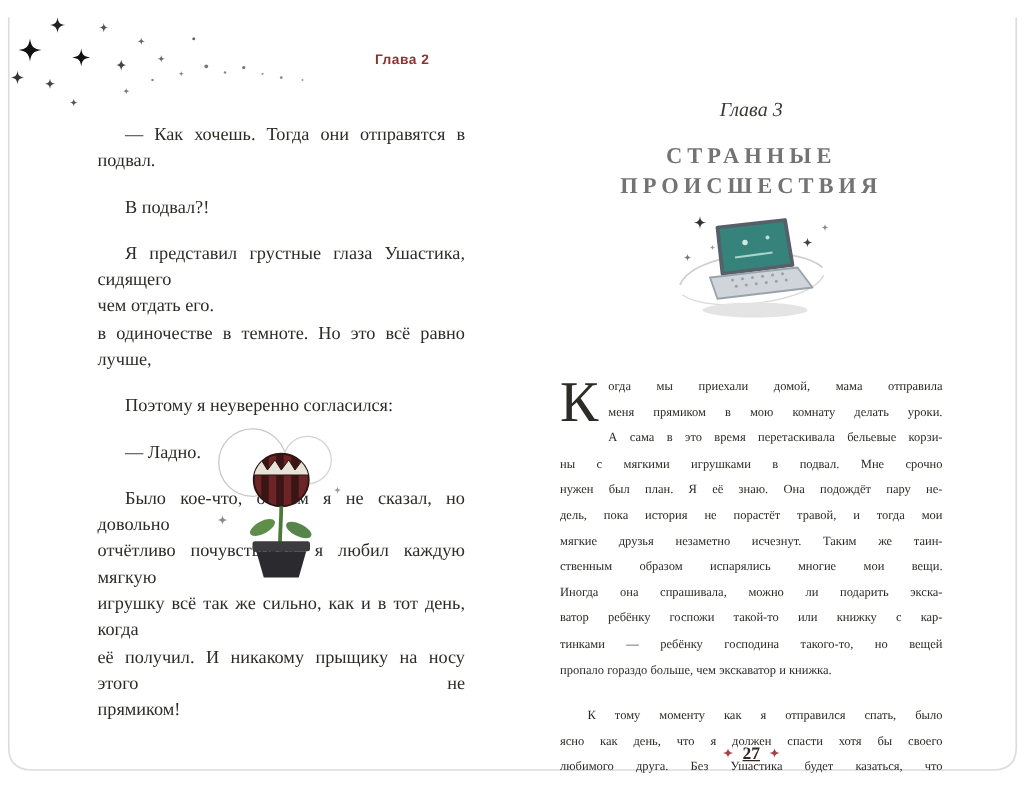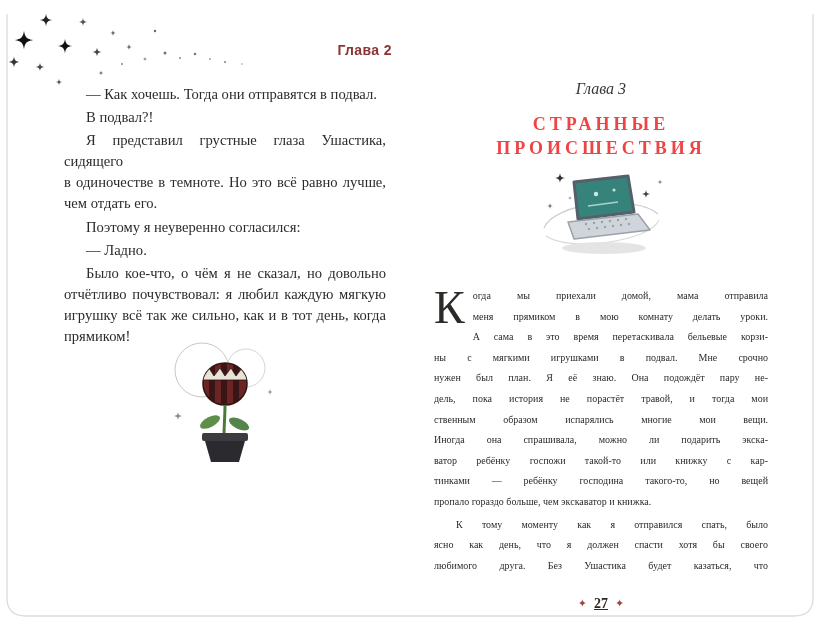--- a/index.html
+++ b/index.html
@@ -7,55 +7,55 @@
     width:820px;height:629px;position:relative;overflow:hidden;
     background:#ffffff;
     font-family:"Liberation Serif","DejaVu Serif",serif;
   }
   .edge-svg{position:absolute;left:0;top:0;pointer-events:none;}
   .stars-svg{position:absolute;left:4px;top:6px;}
 
   
   .running-header{
     position:absolute;left:300px;top:42px;width:92px;
-    text-align:right;
+    text-align:left;
     font-family:"Liberation Sans","DejaVu Sans",sans-serif;
-    font-weight:bold;font-size:14px;letter-spacing:.4px;
+    font-weight:bold;font-size:11px;letter-spacing:.4px;
     color:#8a3434;
   }
   .left-body{position:absolute;left:62px;top:82px;width:326px;}
   .right-body{position:absolute;left:432px;top:284px;width:338px;}
 
   .line{
     font-size:14.6px;line-height:21.1px;color:#2d2b28;
     text-align:justify;text-align-last:justify;
   }
   .right-body .line{font-size:10px;line-height:20.6px;}
   .line.last{text-align-last:left;}
   .line.indent{text-indent:22px;}
-  .para{margin:2px;}
+  .para{margin:16px;}
 
   .dropcap{
     float:left;
     font-size:46px;line-height:40px;height:40px;
     margin:2px 8px 0 0;color:#2d2b28;
   }
 
   .plant-wrap{position:absolute;left:62px;top:342px;width:326px;text-align:center;}
   .laptop-wrap{position:absolute;left:432px;top:166px;width:338px;text-align:center;}
 
   
   .chapter-label{
     position:absolute;left:432px;top:80px;width:338px;
     text-align:center;font-style:italic;font-size:16px;color:#3a3835;
   }
   .chapter-title{
     position:absolute;left:432px;top:112px;width:338px;
     text-align:center;font-weight:bold;font-size:18px;
-    letter-spacing:4px;line-height:24px;color:#ef4444;
+    letter-spacing:4px;line-height:24px;color:#737373;
   }
 
   .page-number{
     position:absolute;left:432px;top:596px;width:338px;
     text-align:center;font-size:14px;color:#33291f;
   }
   .page-number .num{font-weight:bold;margin:15px 7px;text-decoration:underline;}
   .page-number .marker{color:#a04545;font-size:11px;position:relative;top:-1px;}
 </style>
 </head>
@@ -96,33 +96,34 @@
 
   <div class="left-body">
       <div class="para">
         <div class="line last indent">— Как хочешь. Тогда они отправятся в подвал.</div>
       </div>
       <div class="para">
         <div class="line last indent">В подвал?!</div>
       </div>
       <div class="para">
         <div class="line indent">Я представил грустные глаза Ушастика, сидящего</div>
+        <div class="line last">чем отдать его.</div>
         <div class="line">в одиночестве в темноте. Но это всё равно лучше,</div>
-        <div class="line last">чем отдать его.</div>
       </div>
       <div class="para">
         <div class="line last indent">Поэтому я неуверенно согласился:</div>
       </div>
       <div class="para">
         <div class="line last indent">— Ладно.</div>
       </div>
       <div class="para">
         <div class="line indent">Было кое-что, о чём я не сказал, но довольно</div>
         <div class="line">отчётливо почувствовал: я любил каждую мягкую</div>
         <div class="line">игрушку всё так же сильно, как и в тот день, когда</div>
+        <div class="line">её получил. И никакому прыщику на носу этого не</div>
         <div class="line last">прямиком!</div>
       </div>
     </div>
 
   <div class="plant-wrap">
     <svg width="118" height="122" viewBox="0 0 118 122">
       <defs>
         <clipPath id="headclip">
             <ellipse cx="59" cy="42" rx="22" ry="21"></ellipse>
           </clipPath>
@@ -202,20 +203,21 @@
 
   <div class="right-body">
       <div class="para">
         <span class="dropcap">К</span>
         <div class="line">огда мы приехали домой, мама отправила</div>
         <div class="line">меня прямиком в мою комнату делать уроки.</div>
         <div class="line">А сама в это время перетаскивала бельевые корзи-</div>
         <div class="line">ны с мягкими игрушками в подвал. Мне срочно</div>
         <div class="line">нужен был план. Я её знаю. Она подождёт пару не-</div>
         <div class="line">дель, пока история не порастёт травой, и тогда мои</div>
+        <div class="line">мягкие друзья незаметно исчезнут. Таким же таин-</div>
         <div class="line">ственным образом испарялись многие мои вещи.</div>
         <div class="line">Иногда она спрашивала, можно ли подарить экска-</div>
         <div class="line">ватор ребёнку госпожи такой-то или книжку с кар-</div>
         <div class="line">тинками — ребёнку господина такого-то, но вещей</div>
         <div class="line last">пропало гораздо больше, чем экскаватор и книжка.</div>
       </div>
       <div class="para">
         <div class="line indent">К тому моменту как я отправился спать, было</div>
         <div class="line">ясно как день, что я должен спасти хотя бы своего</div>
         <div class="line">любимого друга. Без Ушастика будет казаться, что</div>

